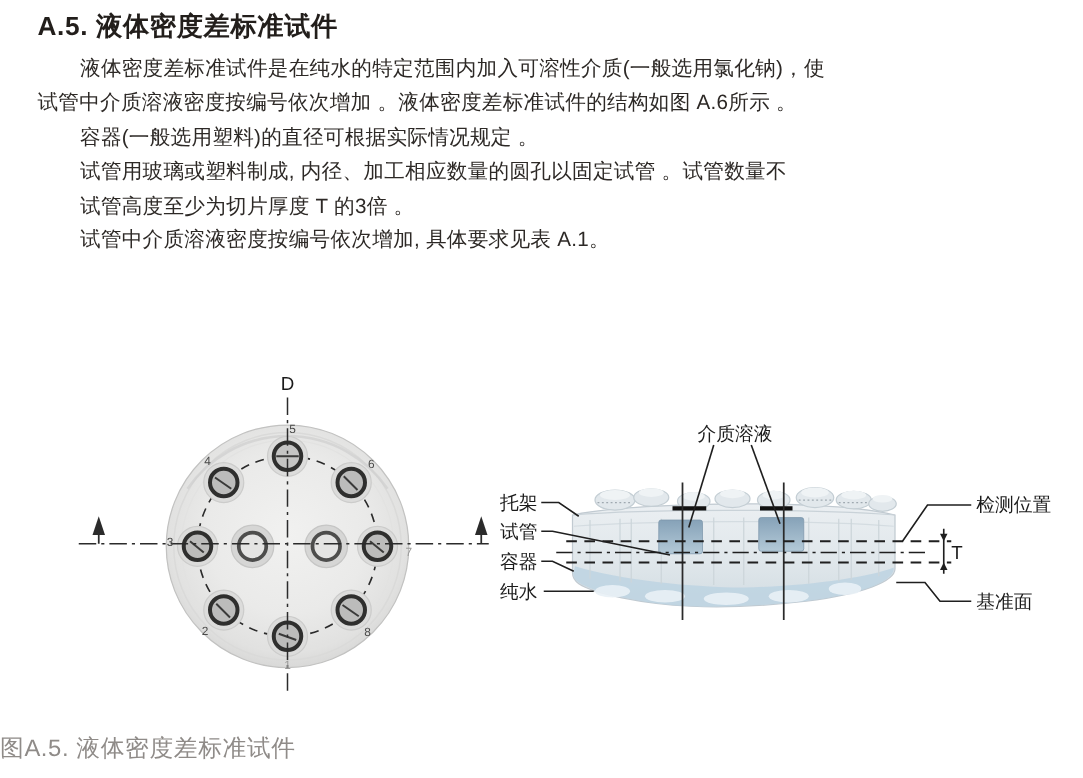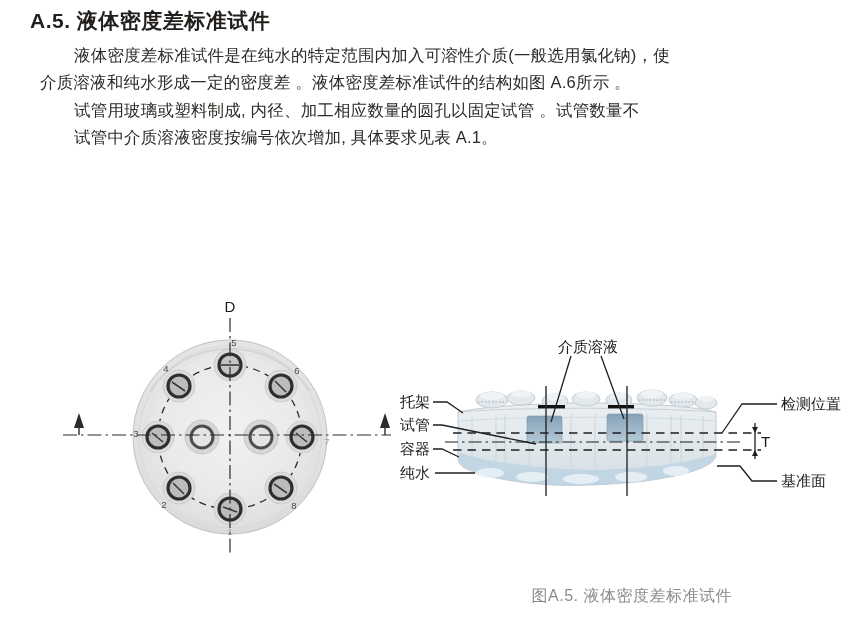--- a/index.html
+++ b/index.html
@@ -4,48 +4,50 @@
 <style>
   html,body{margin:0;padding:0;background:#ffffff;}
   .page{
     position:relative;width:866px;height:622px;background:#ffffff;overflow:hidden;
     font-family:"Liberation Sans","DejaVu Sans",sans-serif;color:#2d2926;border-radius:25px;
   }
   .title{
     position:absolute;left:30px;top:7px;font-size:21px;font-weight:bold;
     color:#221e1b;letter-spacing:.5px;white-space:nowrap;
   }
-  .doc-body{position:absolute;left:40px;top:42px;width:820px;}
+  .doc-body{position:absolute;left:30px;top:42px;width:820px;}
   .doc-line{
     font-size:16.5px;line-height:27.4px;height:27.4px;white-space:nowrap;
     color:#2d2926;letter-spacing:.2px;
   }
   .doc-line.indent{padding-left:34px;}
   .fig-top{position:absolute;left:55px;top:296px;}
   .fig-side{position:absolute;left:395px;top:315px;}
   .caption{
-    position:absolute;left:0;top:586px;width:732px;text-align:right;
-    font-size:16px;color:#8f8b88;letter-spacing:.5px;
+    position:absolute;left:0;top:586px;width:732px;text-align:left;
+    font-size:19px;color:#8f8b88;letter-spacing:.5px;
   }
   svg text{font-family:"Liberation Sans","DejaVu Sans",sans-serif;}
   .fig-label{font-size:15px;fill:#1b1b1b;}
   .fig-num{font-size:9.5px;fill:#4a4a49;}
   .fig-num.faint{fill:#9a9a99;}
 </style>
 </head>
 <body>
 
 <div class="page">
 
   <div class="title">A.5. 液体密度差标准试件</div>
 
   <div class="doc-body">
     <div class="doc-line indent">液体密度差标准试件是在纯水的特定范围内加入可溶性介质(一般选用氯化钠)，使</div>
-    <div class="doc-line">介质溶液和纯水形成一定的密度差 。液体密度差标准试件的结构如图 A.6所示 。</div>
+    <div class="doc-line">试管中介质溶液密度按编号依次增加 。液体密度差标准试件的结构如图 A.6所示 。</div>
+    <div class="doc-line indent">容器(一般选用塑料)的直径可根据实际情况规定 。</div>
     <div class="doc-line indent">试管用玻璃或塑料制成, 内径、加工相应数量的圆孔以固定试管 。试管数量不</div>
+    <div class="doc-line indent">试管高度至少为切片厚度 T 的3倍 。</div>
     <div class="doc-line indent">试管中介质溶液密度按编号依次增加, 具体要求见表 A.1。</div>
   </div>
 
   <svg class="fig-top" width="345" height="262" viewBox="0 0 345 262">
     <defs>
       <radialGradient id="dishGrad" cx="50%" cy="45%" r="60%">
         <stop offset="0%" stop-color="#f1f1f0"></stop>
         <stop offset="55%" stop-color="#eaeae9"></stop>
         <stop offset="82%" stop-color="#e1e1e0"></stop>
         <stop offset="96%" stop-color="#d5d5d4"></stop>

